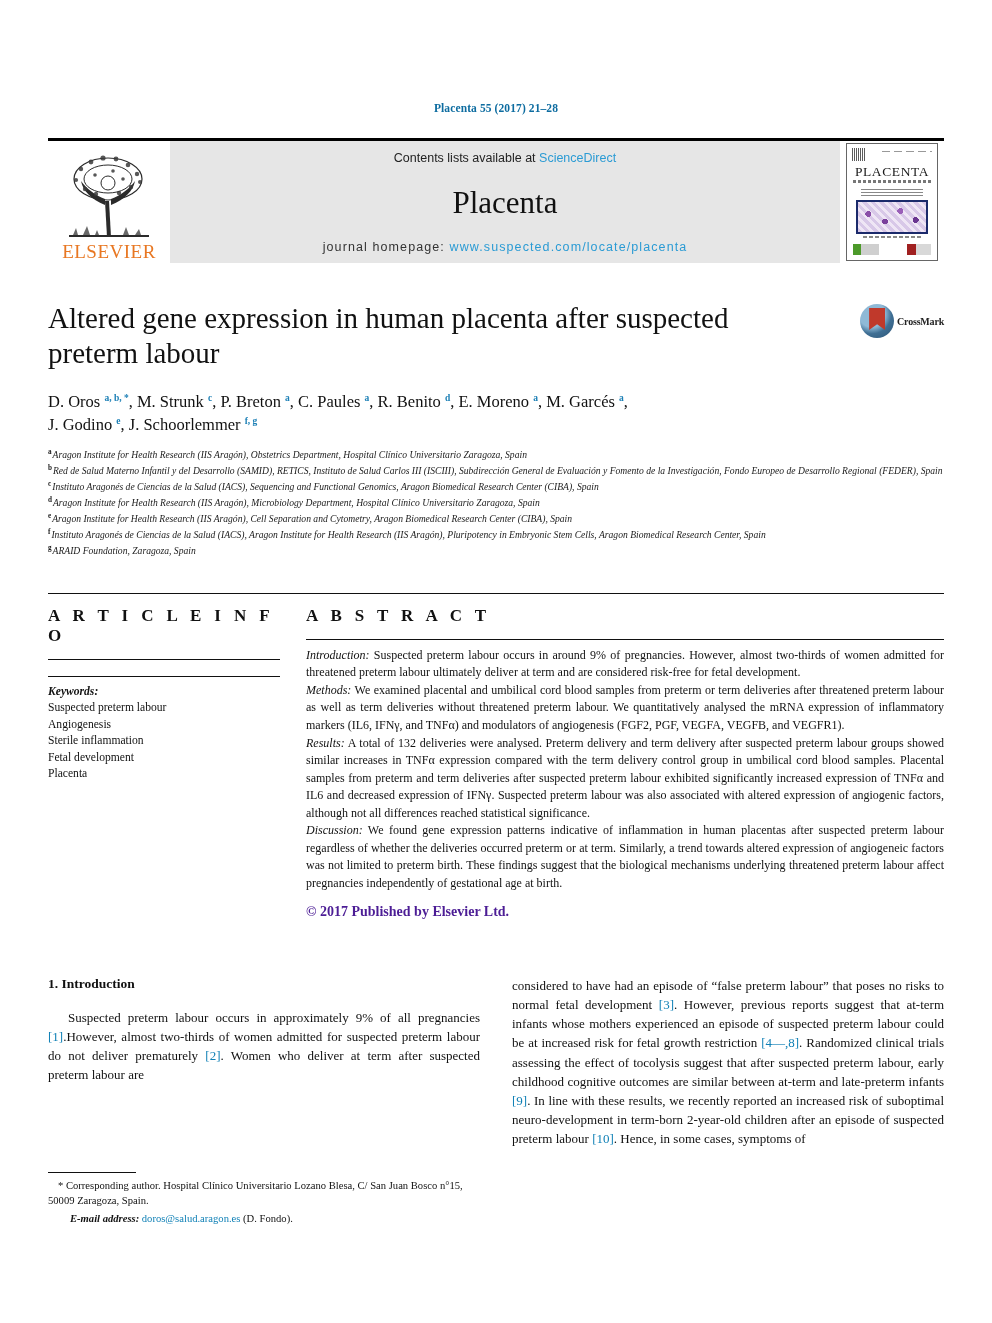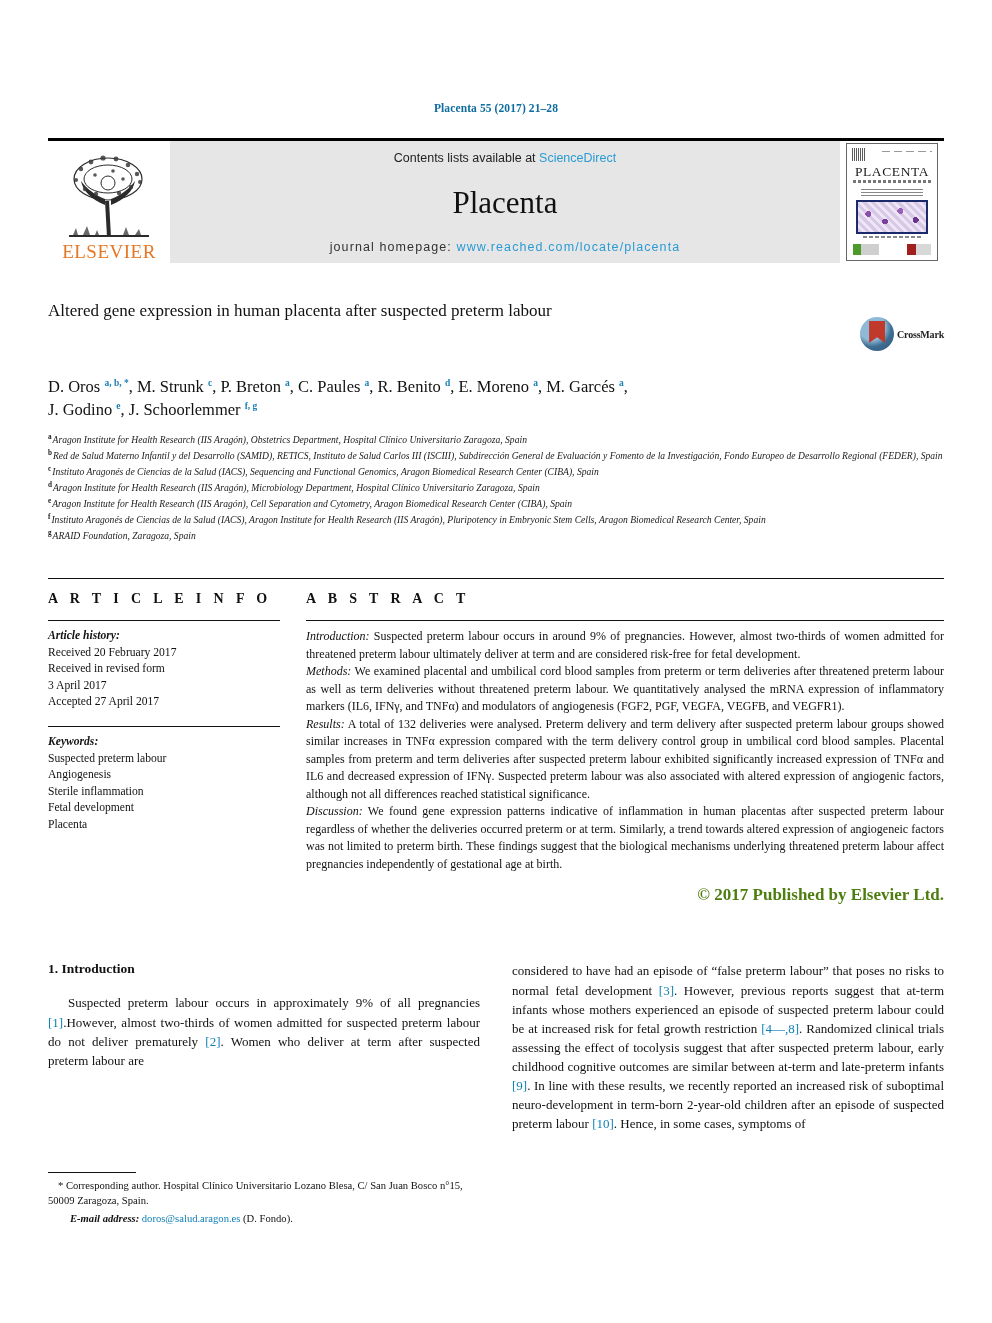--- a/index.html
+++ b/index.html
@@ -165,31 +165,31 @@
   }
 
   
   .title-block {
     margin: 38px 48px 0 48px;
     position: relative;
     min-height: 56px;
   }
   .paper-title {
     font-family: "Liberation Serif", serif;
-    font-size: 17px;
+    font-size: 29px;
     line-height: 1.22;
     font-weight: normal;
     color: #111;
     margin: 0;
     padding-right: 120px;
   }
   .crossmark {
     position: absolute;
     right: 0;
-    top: 16px;
+    top: 3px;
     display: flex;
     align-items: center;
     gap: 3px;
   }
   .crossmark-logo {
     width: 34px; height: 34px;
     border-radius: 50%;
     background: radial-gradient(circle at 35% 30%, #8fb9d6 0 40%, #3f6f94 60%, #2c5273 100%);
     position: relative;
     overflow: hidden;
@@ -256,21 +256,21 @@
   }
   .col-info {
     flex: 0 0 232px;
     width: 232px;
   }
   .col-abstract {
     flex: 1 1 auto;
   }
   .sec-head {
     font-family: "Liberation Serif", serif;
-    font-size: 14px;
+    font-size: 17px;
     font-weight: bold;
     letter-spacing: 4.4px;
     color: #111;
     margin-bottom: 13px;
   }
   .rule {
     border-top: 1px solid #111;
     margin: 0 0 7px 0;
   }
   .info-body {
@@ -292,25 +292,24 @@
     line-height: 1.46;
     color: #111;
     text-align: justify;
   }
   .abstract-body p { margin: 0; }
   .abstract-body .lead {
     font-style: italic;
   }
   .copyright {
     margin-top: 12px;
-    text-align: right;
-    font-family: "Liberation Serif", serif;
-    font-size: 17px;
-    font-weight: bold;
-    color: #4d7c0f;
+    font-family: "Liberation Serif", serif;
+    font-size: 14px;
+    font-weight: bold;
+    color: #4c1d95;
   }
 
   
   .body-cols {
     margin: 56px 48px 0 48px;
     display: flex;
     gap: 32px;
     position: relative;
   }
   .bcol {
@@ -417,21 +416,21 @@
       </svg>
       <div class="elsevier-word">ELSEVIER</div>
     </div>
 
     <div class="masthead-center">
       <div class="contents-line">
         <span>Contents lists available at </span><span class="sd">ScienceDirect</span>
       </div>
       <div class="journal-name">Placenta</div>
       <div class="homepage-line">
-        <span>journal homepage: </span><span class="url">www.reached.com/locate/placenta</span>
+        <span>journal homepage: </span><span class="url">www.suspected.com/locate/placenta</span>
       </div>
     </div>
 
     <div class="masthead-right">
       <div class="cover">
         <div class="cov-barcode"></div>
         <div class="cov-toprule"></div>
         <div class="cov-title">PLACENTA</div>
         <div class="cov-sub"></div>
         <div class="cov-sub2"></div>
@@ -464,27 +463,20 @@
     <div class="aff"><sup>e</sup>Aragon Institute for Health Research (IIS Aragón), Cell Separation and Cytometry, Aragon Biomedical Research Center (CIBA), Spain</div>
     <div class="aff"><sup>f</sup>Instituto Aragonés de Ciencias de la Salud (IACS), Aragon Institute for Health Research (IIS Aragón), Pluripotency in Embryonic Stem Cells, Aragon Biomedical Research Center, Spain</div>
     <div class="aff"><sup>g</sup>ARAID Foundation, Zaragoza, Spain</div>
   </div>
 
   <div class="info-abstract">
 
     <div class="col-info">
       <div class="sec-head">A R T I C L E   I N F O</div>
       <div class="rule"></div>
-      <div class="info-body">
-        <div class="lead">Article history:</div>
-        <div>Received 20 February 2017</div>
-        <div>Received in revised form</div>
-        <div>3 April 2017</div>
-        <div>Accepted 27 April 2017</div>
-      </div>
       <div class="kw-block">
         <div class="rule"></div>
         <div class="info-body">
           <div class="lead">Keywords:</div>
           <div>Suspected preterm labour</div>
           <div>Angiogenesis</div>
           <div>Sterile inflammation</div>
           <div>Fetal development</div>
           <div>Placenta</div>
         </div>

